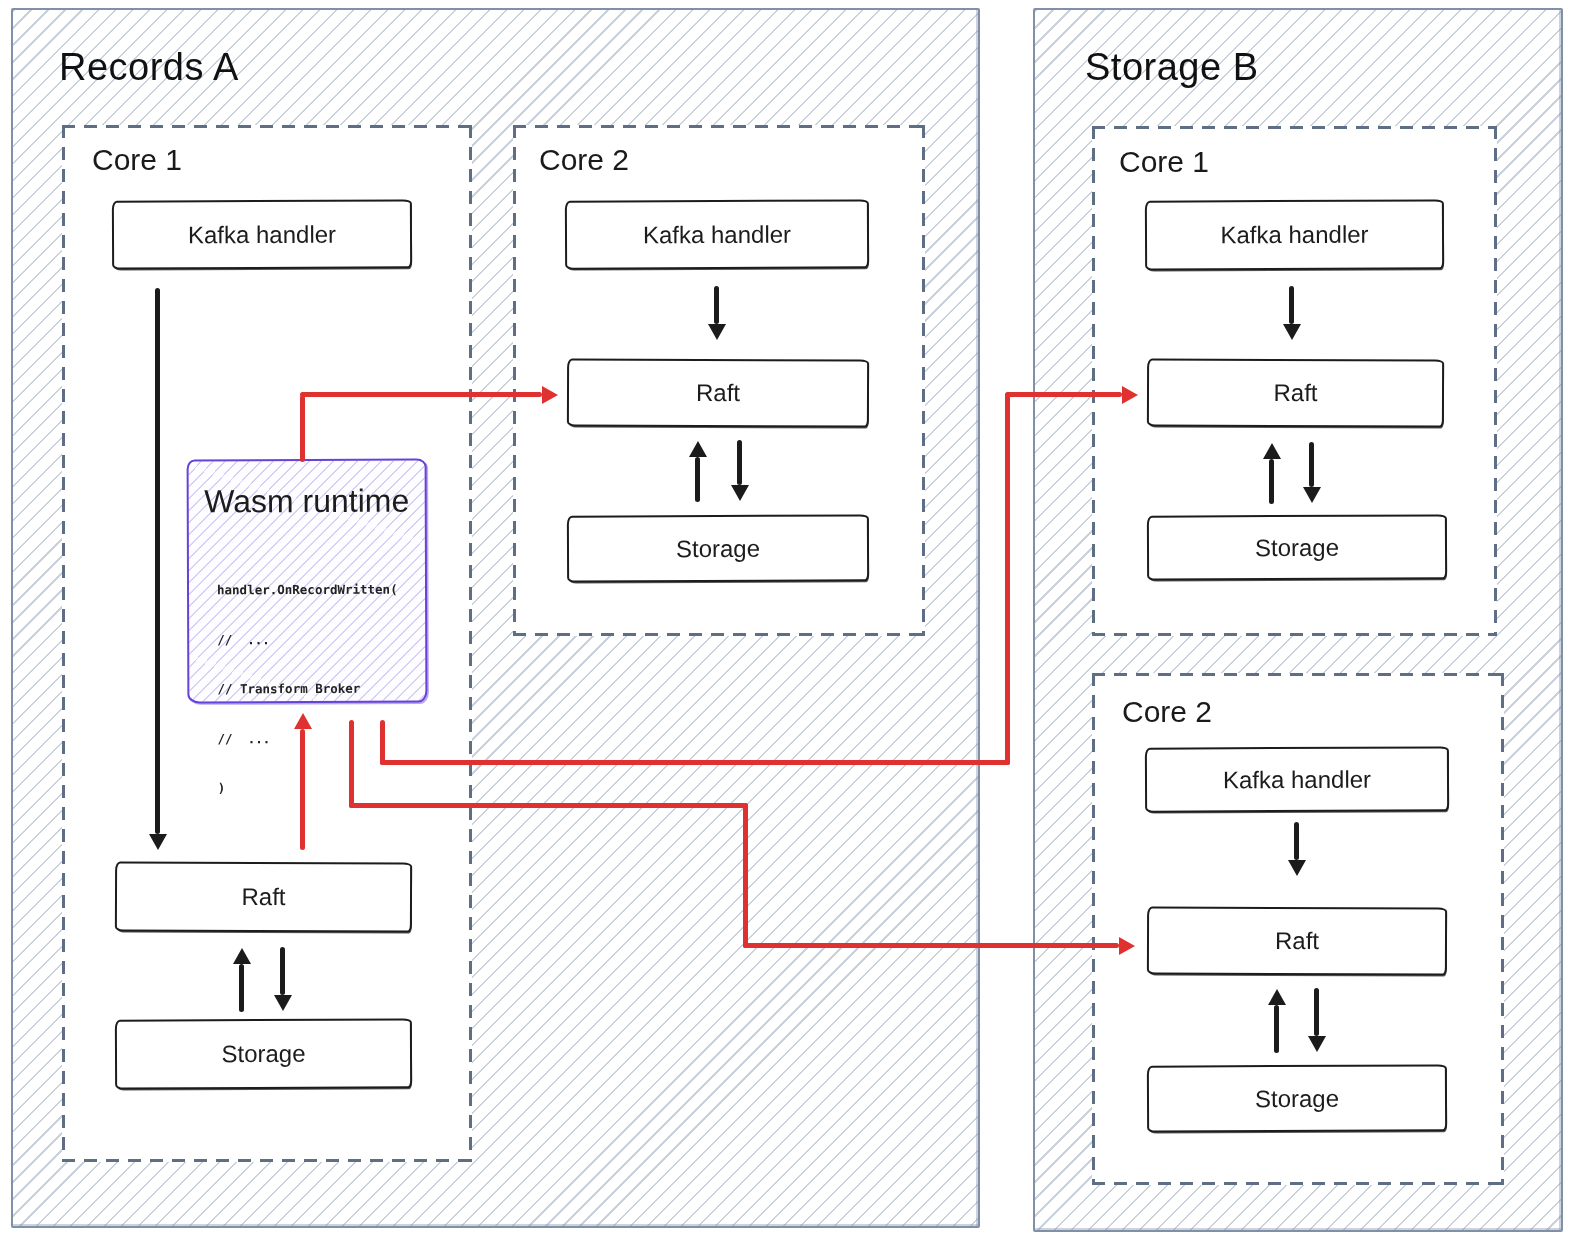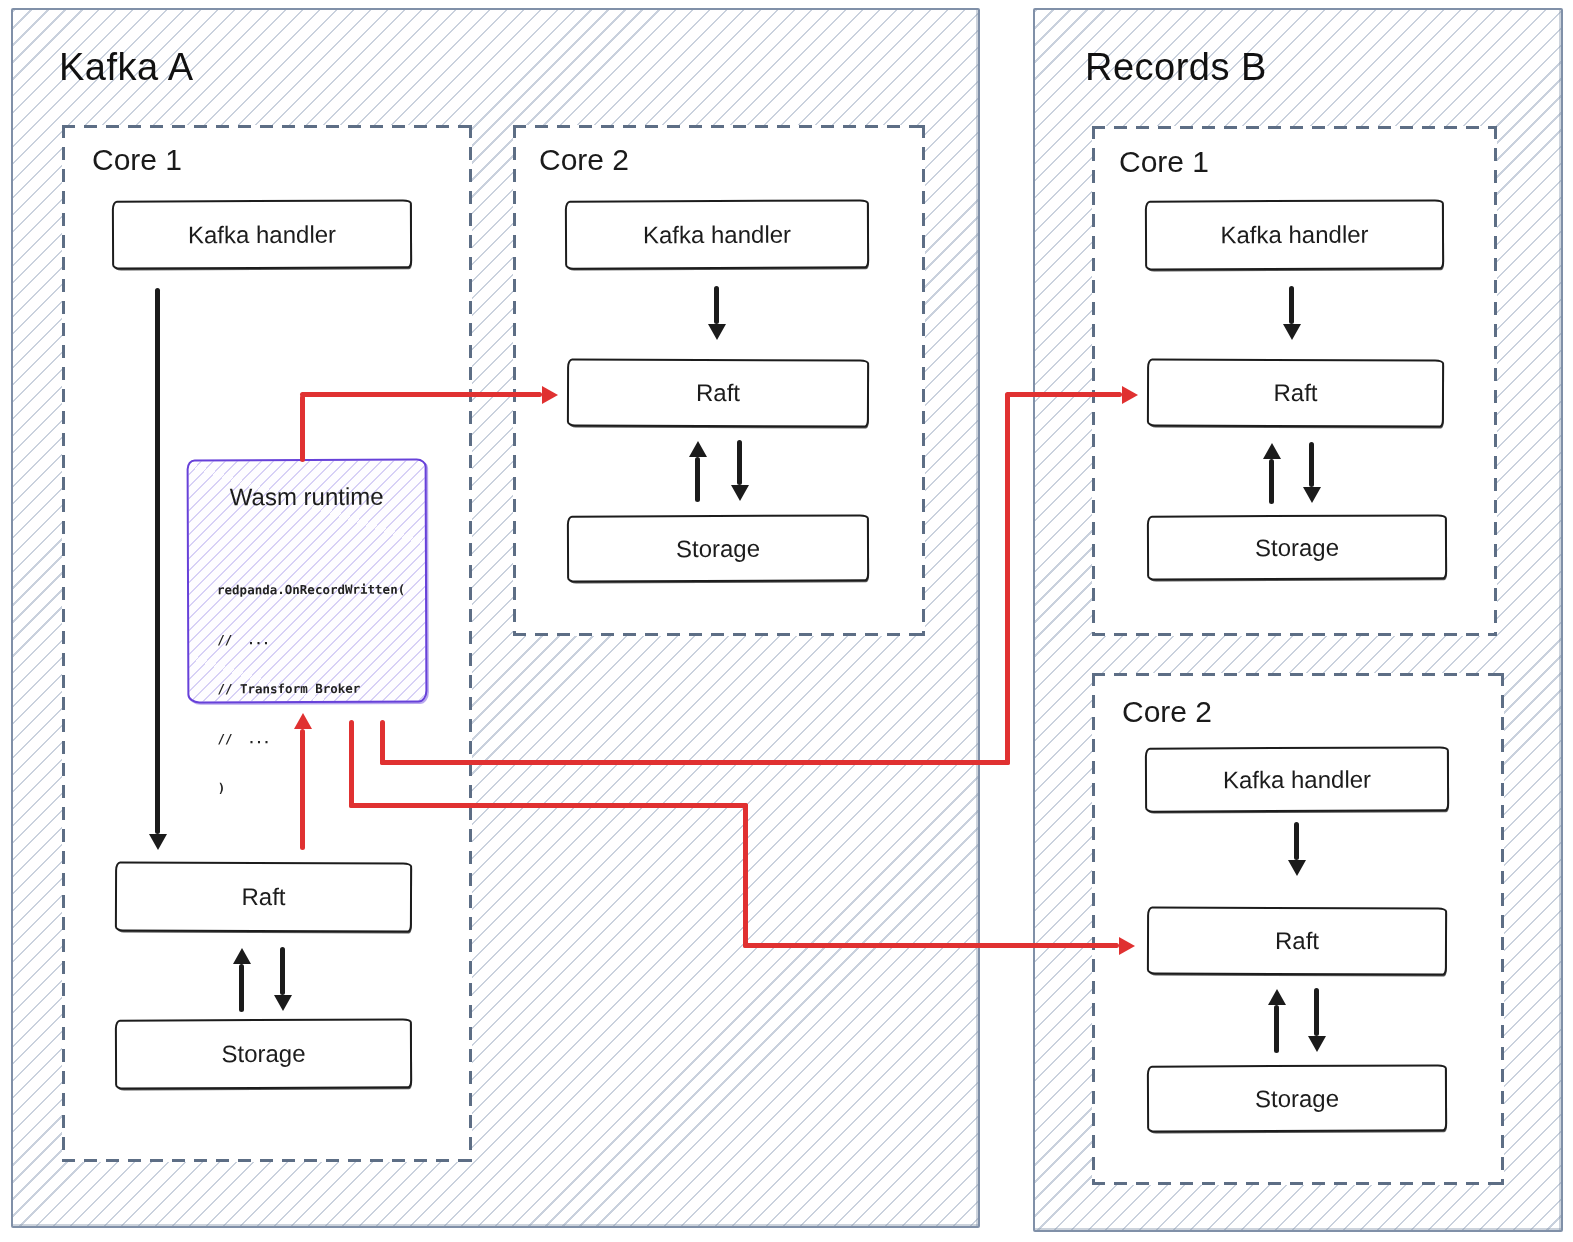--- a/index.html
+++ b/index.html
@@ -48,21 +48,21 @@
     position:absolute;box-sizing:border-box;
     border:2.6px solid #6741d9;
     border-radius:8px 10px 9px 12px / 10px 8px 12px 9px;
     box-shadow:1.5px 1.5px 0 0 rgba(103,65,217,.45);
     background-color:#fefdff;
     background-image:repeating-linear-gradient(135deg,rgba(125,105,225,.30) 0 1.4px,transparent 1.4px 8.5px);
     transform:rotate(-0.2deg);
   }
   .wasm-title{
     position:absolute;top:22px;left:0;width:100%;text-align:center;
-    font-size:24px;color:#1c1c1c;
+    font-size:32px;color:#1c1c1c;
   }
   .wasm-code{
     position:absolute;left:28px;top:88px;
     font-family:"DejaVu Sans Mono",monospace;font-weight:bold;
     font-size:12.5px;line-height:16.5px;color:#222;white-space:pre;
   }
   
   .overlay{position:absolute;left:0;top:0;width:100%;height:100%;z-index:20;pointer-events:none;}
   .vline,.hline{position:absolute;background:currentColor;border-radius:2.5px;}
   .vline{width:5px;}
@@ -76,33 +76,33 @@
     border:9px solid transparent;border-top:0;border-bottom:16px solid currentColor;}
   .head-right::after{left:100%;top:50%;transform:translateY(-50%);
     border:9px solid transparent;border-right:0;border-left:16px solid currentColor;}
 </style>
 </head>
 <body>
 
 <div class="canvas">
 
   <section class="broker" style="left:11px;top:8px;width:969px;height:1220px">
-    <h1 class="broker-title" style="left:46px;top:36px">Kafka A</h1>
+    <h1 class="broker-title" style="left:46px;top:36px">Records A</h1>
 
     <div class="core" style="left:49px;top:115px;width:410px;height:1037px">
       <div class="core-title" style="left:30px;top:18px">Core 1</div>
 
       <div class="block" style="left:50px;top:75px;width:300px;height:69px">
         <span>Kafka handler</span>
       </div>
 
       <div class="wasm" style="left:125px;top:334px;width:240px;height:244px">
         <div class="wasm-title">Wasm runtime</div>
         <div class="wasm-code">
-          <div>redpanda.OnRecordWritten(</div>
+          <div>handler.OnRecordWritten(</div>
           <div>//  ...</div>
           <div>// Transform Broker</div>
           <div>//  ...</div>
           <div>)</div>
         </div>
       </div>
 
       <div class="block alt" style="left:53px;top:737px;width:297px;height:70px">
         <span>Raft</span>
       </div>
@@ -121,21 +121,21 @@
       <div class="block alt" style="left:54px;top:234px;width:302px;height:68px">
         <span>Raft</span>
       </div>
       <div class="block" style="left:54px;top:390px;width:302px;height:67px">
         <span>Storage</span>
       </div>
     </div>
   </section>
 
   <section class="broker" style="left:1033px;top:8px;width:530px;height:1224px">
-    <h1 class="broker-title" style="left:50px;top:36px">Records B</h1>
+    <h1 class="broker-title" style="left:50px;top:36px">Storage B</h1>
 
     <div class="core" style="left:57px;top:116px;width:405px;height:510px">
       <div class="core-title" style="left:27px;top:19px">Core 1</div>
 
       <div class="block" style="left:53px;top:74px;width:299px;height:70px">
         <span>Kafka handler</span>
       </div>
       <div class="block alt" style="left:55px;top:233px;width:297px;height:68px">
         <span>Raft</span>
       </div>

